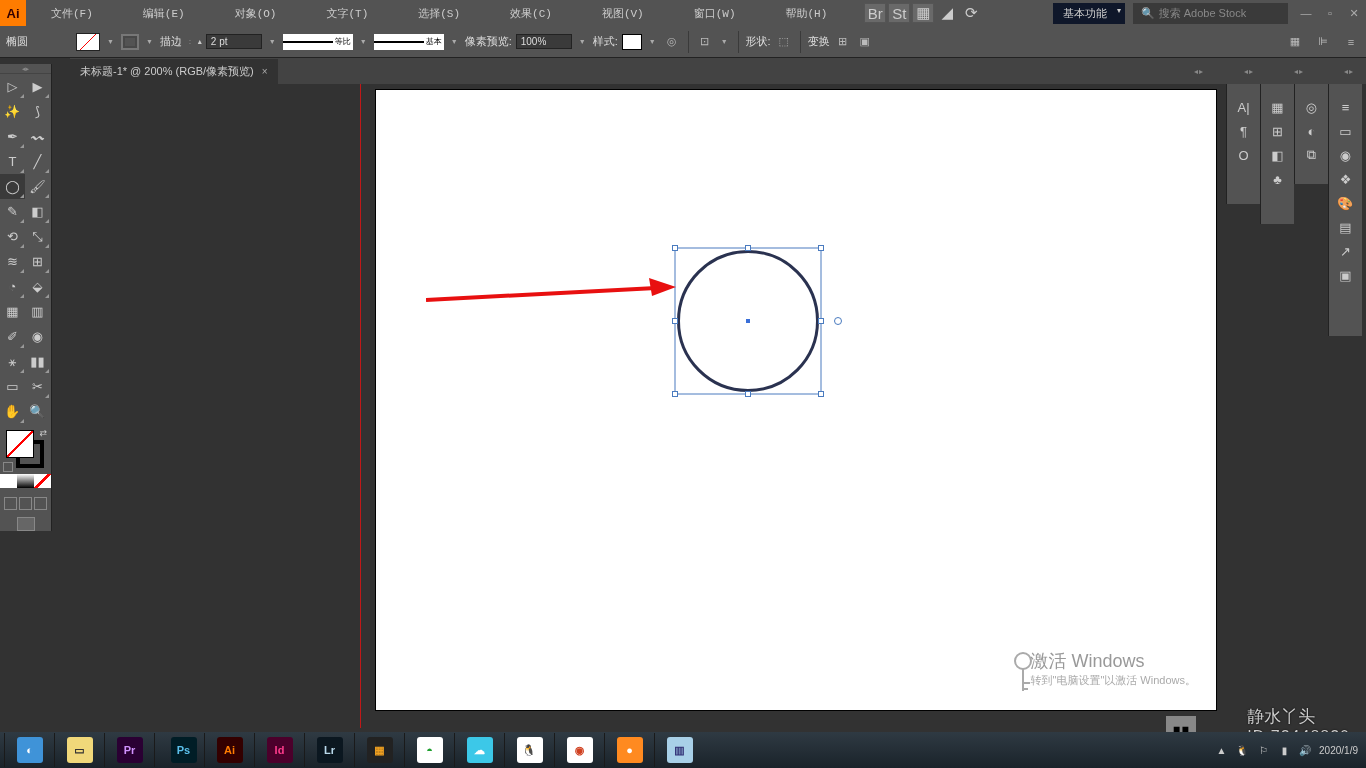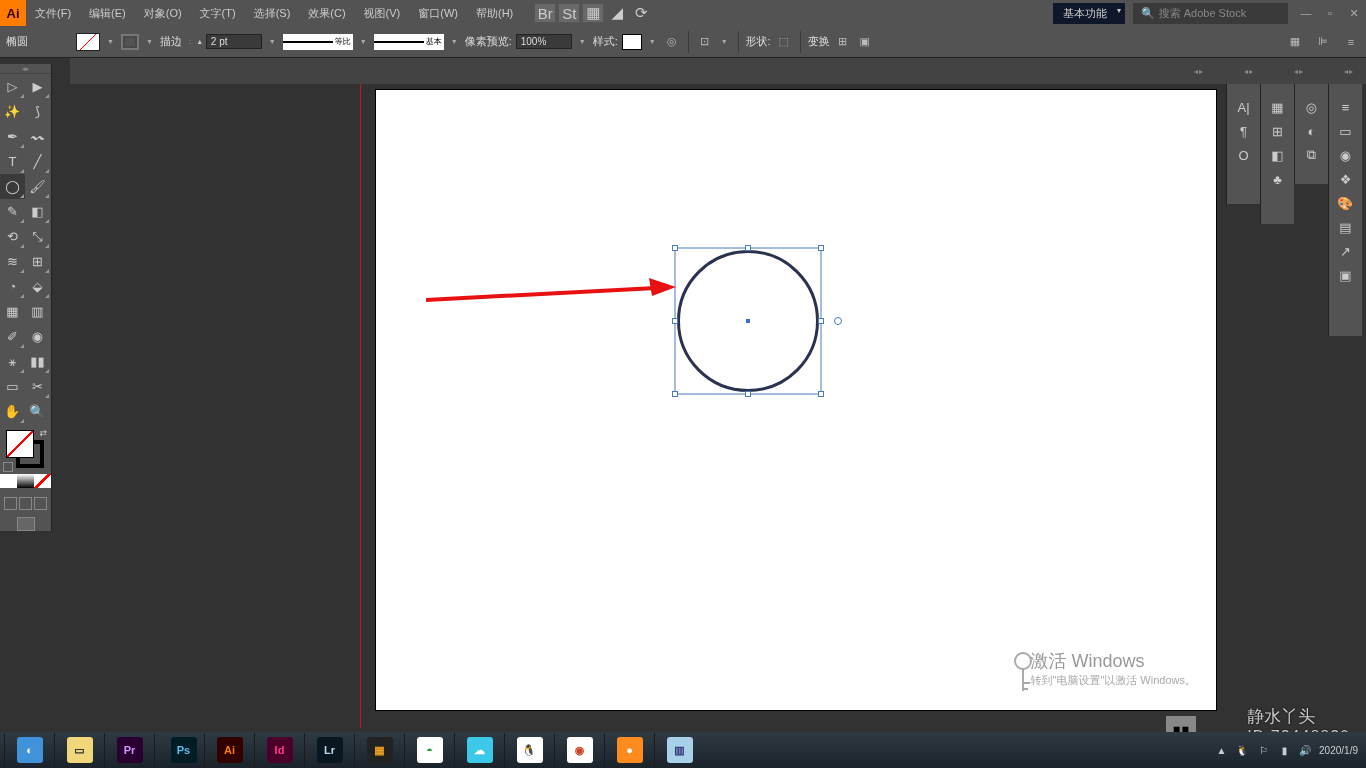--- a/index.html
+++ b/index.html
@@ -1,19 +1,19 @@
 <!DOCTYPE html>
 <html><head>
 <meta charset="utf-8">
 <style>
 * { margin:0; padding:0; box-sizing:border-box; font-family:"Microsoft YaHei",Arial,sans-serif; user-select:none; }
 body { width:1366px; height:768px; background:#323232; overflow:hidden; position:relative; }
 .menubar { height:26px; background:#535353; display:flex; align-items:center; color:#ccc; font-size:11px; }
 .ai-logo { width:26px; height:26px; background:#ff7c00; color:#330000; font-weight:bold; display:flex; align-items:center; justify-content:center; font-size:13px; }
-.menu-item { padding:0 9px; cursor:pointer; }
+.menu-item { padding:0 25px; cursor:pointer;font-family:Liberation Mono, monospace; }
 .menubar-icons { display:flex; align-items:center; gap:2px; margin-left:12px; }
 .mb-icon { width:22px; height:20px; background:#696969; display:flex; align-items:center; justify-content:center; font-size:15px; color:#ccc; border:1px solid #555; }
 .menubar-right { margin-left:auto; display:flex; align-items:center; }
 .workspace-drop { background:#0f172a; padding:3px 18px 3px 10px; font-size:11px; color:#ccc; position:relative; }
 .workspace-drop:after { content:"▾"; position:absolute; right:4px; font-size:8px; }
 .search-box { background:#3a3a3a; padding:3px 8px; font-size:11px; color:#888; margin-left:8px; display:flex; align-items:center; gap:4px; width:155px; }
 .win-btns { display:flex; margin-left:6px; }
 .win-btn { width:24px; height:20px; display:flex; align-items:center; justify-content:center; color:#aaa; font-size:11px; }
 .control-bar { height:32px; background:#535353; border-bottom:1px solid #222; display:flex; align-items:center; padding:0 6px; color:#ccc; font-size:11px; gap:4px; }
 .ctrl-label { color:#ddd; }
@@ -163,20 +163,24 @@
   <div class="ctrl-icon">⊞</div>
   <div class="ctrl-icon">▣</div>
   <div class="control-right">
     <div class="ctrl-icon">▦</div>
     <div class="ctrl-icon">⊫</div>
     <div class="ctrl-icon">≡</div>
   </div>
 </div>
 
 <div class="tab-bar">
+  <div class="doc-tab">
+    <span>未标题-1* @ 200% (RGB/像素预览)</span>
+    <span class="x">×</span>
+  </div>
   <div class="tab-bar-toggles">
     <span class="tab-toggle">◂▸</span>
     <span class="tab-toggle">◂▸</span>
     <span class="tab-toggle">◂▸</span>
     <span class="tab-toggle">◂▸</span>
   </div>
 </div>
 
 <div class="toolbox">
   <div class="toolbox-grip">◂▸</div>

